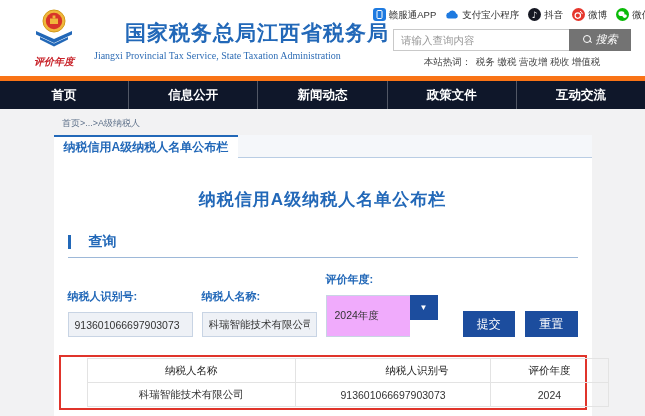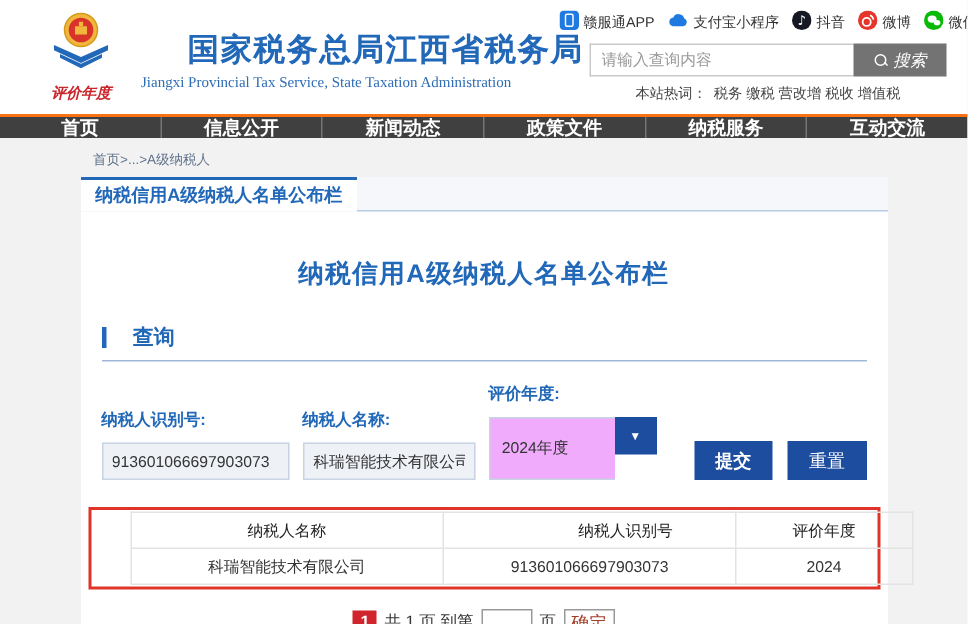--- a/index.html
+++ b/index.html
@@ -39,21 +39,21 @@
   .search-btn {
     width:62px; height:22px; background:#737373; color:#fff; border:none;
     font-size:11px; display:flex; align-items:center; justify-content:center; gap:4px; cursor:pointer;font-style:italic;
   }
   .mag { position:relative; width:9px; height:9px; flex:none; }
   .mag::before { content:""; position:absolute; left:0; top:0; width:6px; height:6px; border:1.4px solid #fff; border-radius:50%; }
   .mag::after { content:""; position:absolute; left:6px; top:6px; width:3px; height:1.4px; background:#fff; transform:rotate(45deg); }
   .hotwords-row { margin-top:5px; font-size:9.5px; color:#444; white-space:nowrap; }
   .hotwords-row .hw-words { margin-left:2px; }
   
-  .main-nav { height:16px; background:#404040; display:flex; border-top:2px solid #f97316; }
+  .main-nav { height:33px; background:#0f172a; display:flex; border-top:5px solid #f97316; }
   .nav-item {
     flex:1; display:flex; align-items:center; justify-content:center;
     color:#fff; font-size:12.5px; font-weight:bold; cursor:pointer;
     border-right:1px solid rgba(255,255,255,.28);
   }
   .nav-item:last-child { border-right:none; }
   
   .breadcrumb { margin:8px 0 5px 62px; font-size:9px; color:#5e718a; }
   
   .panel { width:538px; margin:0 auto; background:#fff; min-height:292px; }
@@ -84,21 +84,21 @@
     font-size:10.5px; color:#333; display:flex; align-items:center; padding-left:8px;
   }
   .select-arrow {
     width:28px; height:25px; background:#1c4d9e; color:#fff;
     display:flex; align-items:center; justify-content:center; font-size:8px;
   }
   .btn {
     height:26px; width:53px; background:#1c4d9e; color:#fff; border:none;
     font-size:12px; cursor:pointer;
   }
-  .btn-submit { margin-left:16px;font-weight:bold; }
+  .btn-submit { margin-left:16px; }
   .btn-reset { margin-left:10px; }
   
   .table-highlight { margin:18px 5px 0; border:2px solid #e0342b; padding:1px; }
   table.result { width:100%; border-collapse:collapse; font-size:10.5px;margin-left:25px; }
   table.result th, table.result td {
     border:1px solid #e3e3e3; height:24px; text-align:center; font-weight:normal; color:#333;
   }
   table.result th { color:#222; }
   .c1 { width:40%; } .c2 { width:37.5%;padding-left:48px; } .c3 { width:22.5%; }
   
@@ -195,21 +195,20 @@
       <span class="hw-words">税务 缴税 营改增 税收 增值税</span>
     </div>
   </div>
 </div>
 
 <div class="main-nav">
   <div class="nav-item">首页</div>
   <div class="nav-item">信息公开</div>
   <div class="nav-item">新闻动态</div>
   <div class="nav-item">政策文件</div>
-  <div class="nav-item">纳税服务</div>
   <div class="nav-item">互动交流</div>
 </div>
 
 <div class="breadcrumb">首页&gt;...&gt;A级纳税人</div>
 
 <div class="panel">
   <div class="tab-bar">
     <div class="tab-active">纳税信用A级纳税人名单公布栏</div>
   </div>
 

